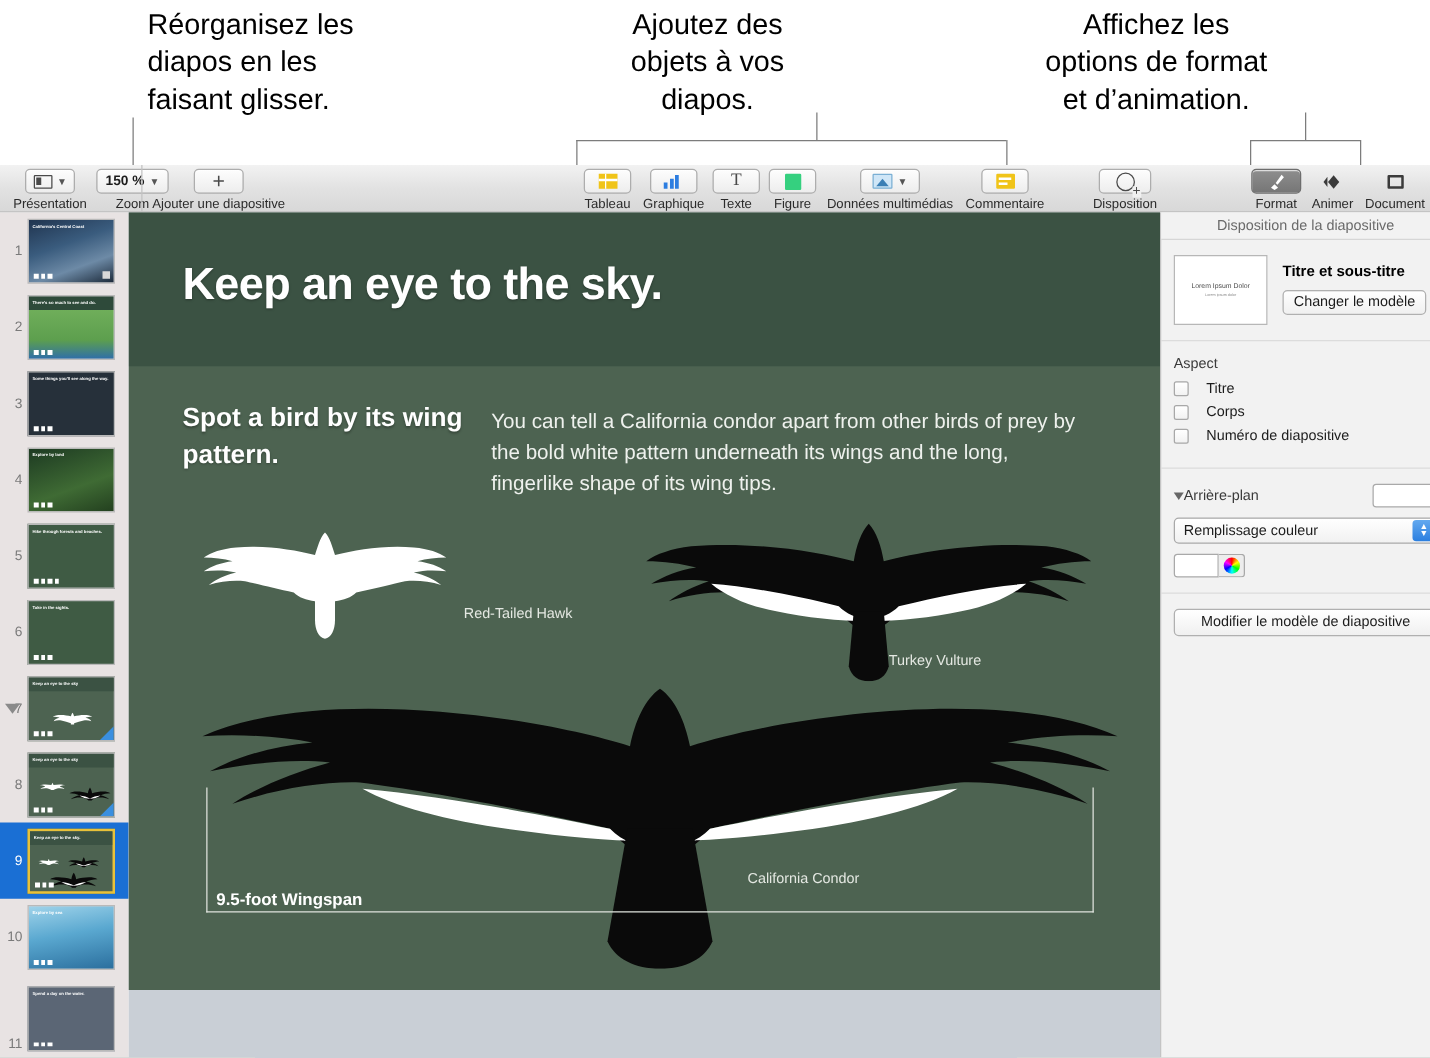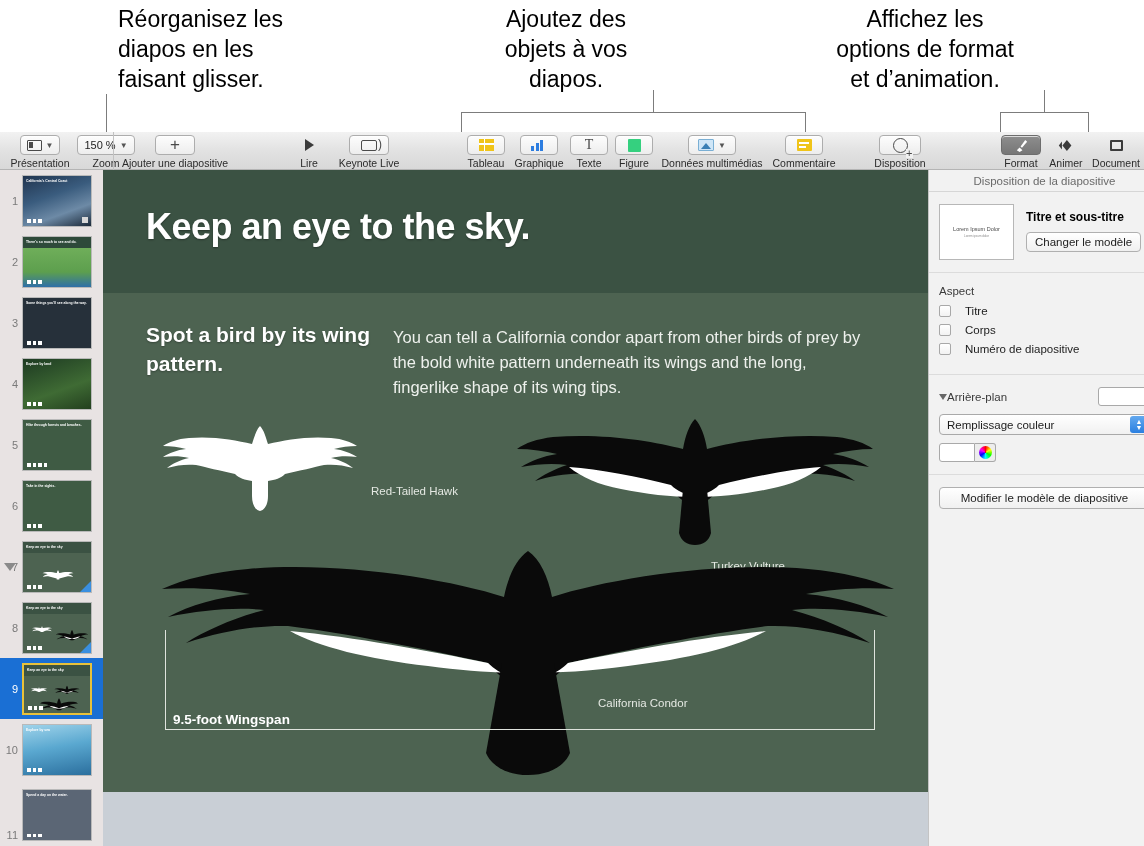--- a/index.html
+++ b/index.html
@@ -44,21 +44,21 @@
   }
   .tb-btn.plain { border: none; background: none; box-shadow: none; }
   .tb-btn.active {
     background: linear-gradient(to bottom, #8e8e8e, #767676);
     border-color: #6d6d6d;
   }
   .tb-label { font-size: 10.5px; color: #2b2b2b; margin-top: 2px; white-space: nowrap; }
   .sep-v { position: absolute; top: 0; width: 1px; height: 38px; background: #c2c2c2; }
 
   .chev { font-size: 8px; color: #555; margin-left: 4px; }
-  .zoomval { font-size: 11px; font-weight: normal; color: #1d1d1d; }
+  .zoomval { font-size: 11px; font-weight: bold; color: #1d1d1d; }
 
   
   .ico { display: inline-block; }
   .ico-slide { width: 15px; height: 11px; border: 1.5px solid #4a4a4a; border-radius: 1px; position: relative; }
   .ico-slide:before { content: ""; position: absolute; left: 1px; top: 1px; width: 4px; height: 6px; background: #4a4a4a; }
   .ico-plus { font-size: 17px; color: #4a4a4a; line-height: 14px; font-weight: 300; }
   .ico-play { width: 0; height: 0; border-left: 9px solid #3b3b3b; border-top: 6px solid transparent; border-bottom: 6px solid transparent; }
   .ico-live { width: 16px; height: 11px; border: 1.5px solid #4a4a4a; border-radius: 2px; position: relative; }
   .ico-live:after { content: ")"; position: absolute; left: 16px; top: -4px; font-size: 12px; color: #4a4a4a; }
   .ico-table { width: 15px; height: 12px; background: #f0c419; position: relative; }
@@ -256,34 +256,20 @@
 
     <div class="tb-group" style="left:120px;">
       <div class="tb-item" style="width:110px;">
         <div class="tb-btn" style="width:40px;">
           <span class="ico-plus">+</span>
         </div>
         <div class="tb-label">Ajouter une diapositive</div>
       </div>
     </div>
 
-    <div class="tb-group" style="left:285px;">
-      <div class="tb-item" style="width:48px;">
-        <div class="tb-btn plain">
-          <span class="ico-play"></span>
-        </div>
-        <div class="tb-label">Lire</div>
-      </div>
-      <div class="tb-item" style="width:72px;">
-        <div class="tb-btn" style="width:40px;">
-          <span class="ico-live"></span>
-        </div>
-        <div class="tb-label">Keynote Live</div>
-      </div>
-    </div>
 
     <div class="tb-group" style="left:462px;">
       <div class="tb-item" style="width:48px;">
         <div class="tb-btn" style="width:38px;">
           <span class="ico-table"></span>
         </div>
         <div class="tb-label">Tableau</div>
       </div>
       <div class="tb-item" style="width:58px;">
         <div class="tb-btn" style="width:38px;">
@@ -532,21 +518,21 @@
           <path d="M105 8 C101 12 99 20 97 26 C80 22 58 18 34 20 C22 21 14 24 8 28 C16 28 24 29 31 31 C22 32 14 35 8 39 C17 38 26 38 34 40 C25 42 17 46 12 50 C22 47 32 46 41 47 C50 49 66 53 80 56 C84 60 90 62 97 63 L97 78 C97 86 100 92 105 93 C110 92 113 86 113 78 L113 63 C120 62 126 60 130 56 C144 53 160 49 169 47 C178 46 188 47 198 50 C193 46 185 42 176 40 C184 38 193 38 202 39 C196 35 188 32 179 31 C186 29 194 28 202 28 C196 24 188 21 176 20 C152 18 130 22 113 26 C111 20 109 12 105 8 Z"></path>
         </g>
       </svg>
       <div class="bird-label" style="left:268px; top:315px;">Red-Tailed Hawk</div>
 
       <svg width="365" height="130" viewBox="0 0 365 130" style="position:absolute; left:410px; top:245px;">
         <path d="M182 4 C176 10 172 22 170 34 C140 26 90 18 40 22 C24 24 12 28 4 34 C18 34 32 36 44 39 C30 41 18 46 8 52 C24 49 40 48 54 50 C42 54 30 60 22 66 C40 60 58 58 74 59 C96 62 130 70 160 76 C166 84 174 89 182 90 C190 89 198 84 204 76 C234 70 268 62 290 59 C306 58 324 60 342 66 C334 60 322 54 310 50 C324 48 340 49 356 52 C346 46 334 41 320 39 C332 36 346 34 360 34 C352 28 340 24 324 22 C274 18 224 26 194 34 C192 22 188 10 182 4 Z" fill="#0a0a0a"></path>
           <path d="M56 52 C86 54 126 62 158 70 C164 76 172 80 182 80 C192 80 200 76 206 70 C238 62 278 54 308 52 C296 62 278 70 256 74 C232 79 206 82 182 82 C158 82 132 79 108 74 C86 70 68 62 56 52 Z" fill="#ffffff"></path>
           <path d="M170 74 L194 74 L198 118 C196 126 190 130 182 130 C174 130 168 126 166 118 Z" fill="#0a0a0a"></path>
       </svg>
-      <div class="bird-label" style="left:608px; top:353px;margin-top:37px;">Turkey Vulture</div>
+      <div class="bird-label" style="left:608px; top:353px;">Turkey Vulture</div>
 
       <svg width="740" height="230" viewBox="0 0 740 230" style="position:absolute; left:55px; top:375px;">
         <path d="M370 6 C358 14 350 32 346 52 C290 34 180 16 90 24 C56 27 26 34 4 44 C34 42 66 44 92 49 C60 52 32 60 10 72 C44 65 78 62 106 65 C76 73 48 85 28 98 C64 86 100 80 130 81 C186 88 268 104 330 118 C340 132 354 140 370 141 C386 140 400 132 410 118 C472 104 554 88 610 81 C640 80 676 86 712 98 C692 85 664 73 634 65 C662 62 696 65 730 72 C708 60 680 52 648 49 C674 44 706 42 736 44 C714 34 684 27 650 24 C560 16 450 34 394 52 C390 32 382 14 370 6 Z" fill="#0a0a0a"></path>
         <path d="M132 86 C196 92 272 106 330 118 C340 128 354 134 370 134 C386 134 400 128 410 118 C468 106 544 92 608 86 C580 102 530 114 470 121 C432 126 400 128 370 128 C340 128 308 126 270 121 C210 114 160 102 132 86 Z" fill="#ffffff"></path>
         <path d="M344 118 L396 118 L412 208 C406 222 390 230 370 230 C350 230 334 222 328 208 Z" fill="#0a0a0a"></path>
       </svg>
       <div class="bird-label" style="left:495px; top:527px;">California Condor</div>
 
       <div class="measure-box"></div>
       <div class="measure-label">9.5-foot Wingspan</div>

